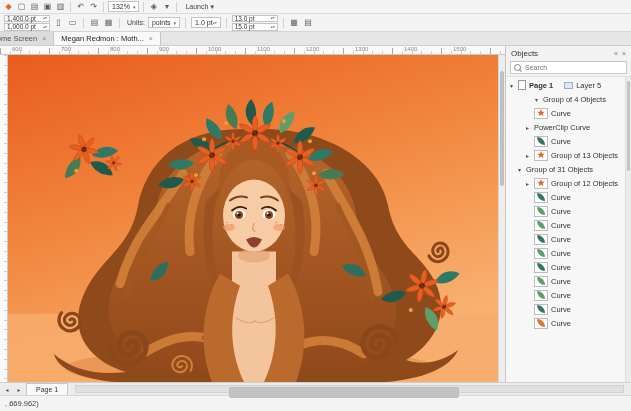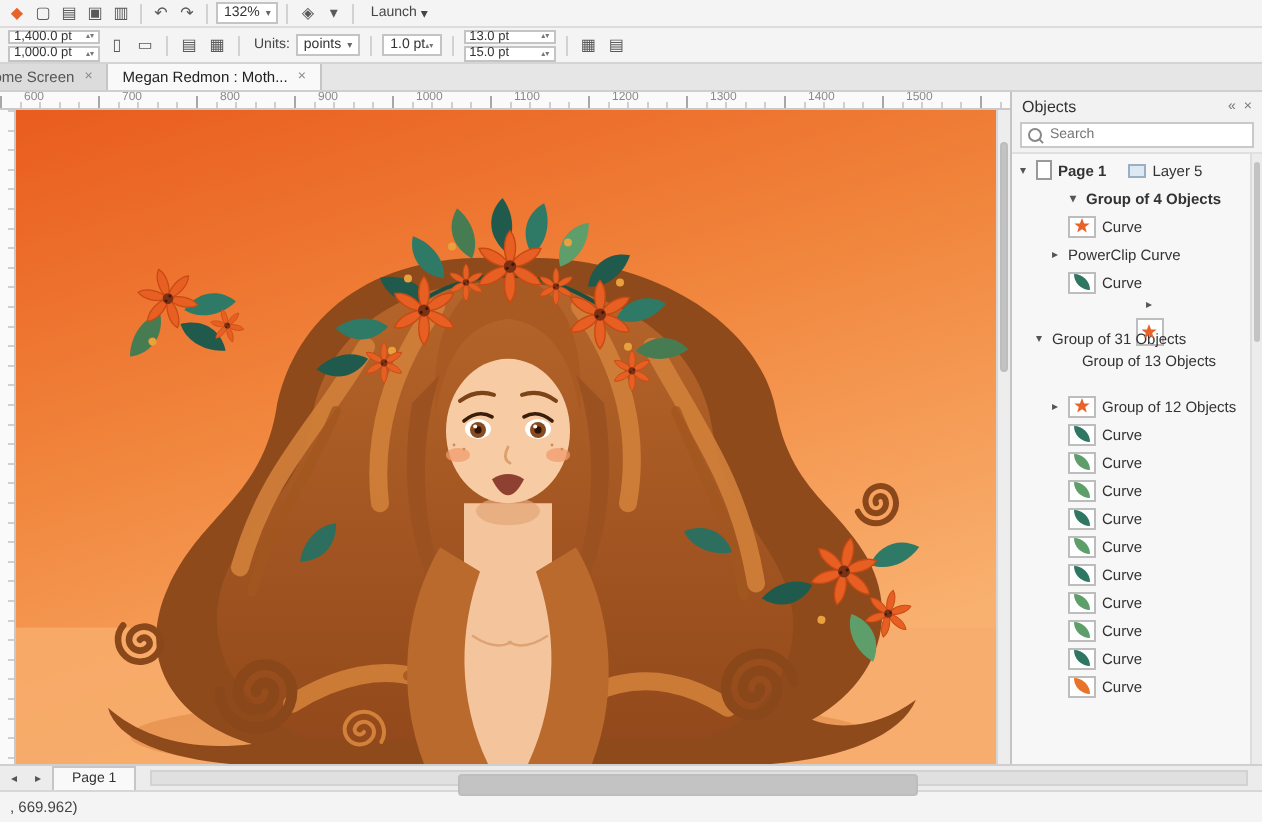--- a/index.html
+++ b/index.html
@@ -352,21 +352,21 @@
         <input placeholder="Search" style="">
       </div>
       <div class="tree">
           <div class="tree-row" style="padding-left: 1px;">
             <span class="tree-arrow">▾</span>
             <span class="page-icon"></span>
             <span class="tree-label bold">Page 1</span>
             <span class="layer-icon"></span>
             <span class="tree-label">Layer 5</span>
           </div>
-          <div class="tree-row" style="padding-left: 26px; font-weight: bold;">
+          <div class="tree-row" style="padding-left: 26px;">
             <span class="tree-arrow">▾</span>
             <span class="tree-label">Group of 4 Objects</span>
           </div>
           <div class="tree-row" style="padding-left: 17px;">
             <span class="tree-arrow"></span>
             <span class="thumb t-flower-orange">
               <span class="thumb-shape"></span>
             </span>
             <span class="tree-label">Curve</span>
           </div>
@@ -374,32 +374,32 @@
             <span class="tree-arrow">▸</span>
             <span class="tree-label">PowerClip Curve</span>
           </div>
           <div class="tree-row" style="padding-left: 17px;">
             <span class="tree-arrow"></span>
             <span class="thumb t-leaf-teal">
               <span class="thumb-shape"></span>
             </span>
             <span class="tree-label">Curve</span>
           </div>
-          <div class="tree-row" style="padding-left: 17px; flex-direction: column;">
+          <div class="tree-row" style="padding-left: 17px;">
             <span class="tree-arrow">▸</span>
             <span class="thumb t-flower-orange">
               <span class="thumb-shape"></span>
             </span>
             <span class="tree-label">Group of 13 Objects</span>
           </div>
           <div class="tree-row" style="padding-left: 9px;">
             <span class="tree-arrow">▾</span>
             <span class="tree-label">Group of 31 Objects</span>
           </div>
-          <div class="tree-row" style="padding-left: 17px; margin-top: 20px;">
+          <div class="tree-row" style="padding-left: 17px;">
             <span class="tree-arrow">▸</span>
             <span class="thumb t-flower-orange">
               <span class="thumb-shape"></span>
             </span>
             <span class="tree-label">Group of 12 Objects</span>
           </div>
           <div class="tree-row" style="padding-left: 17px;">
             <span class="tree-arrow"></span>
             <span class="thumb t-leaf-teal">
               <span class="thumb-shape"></span>

